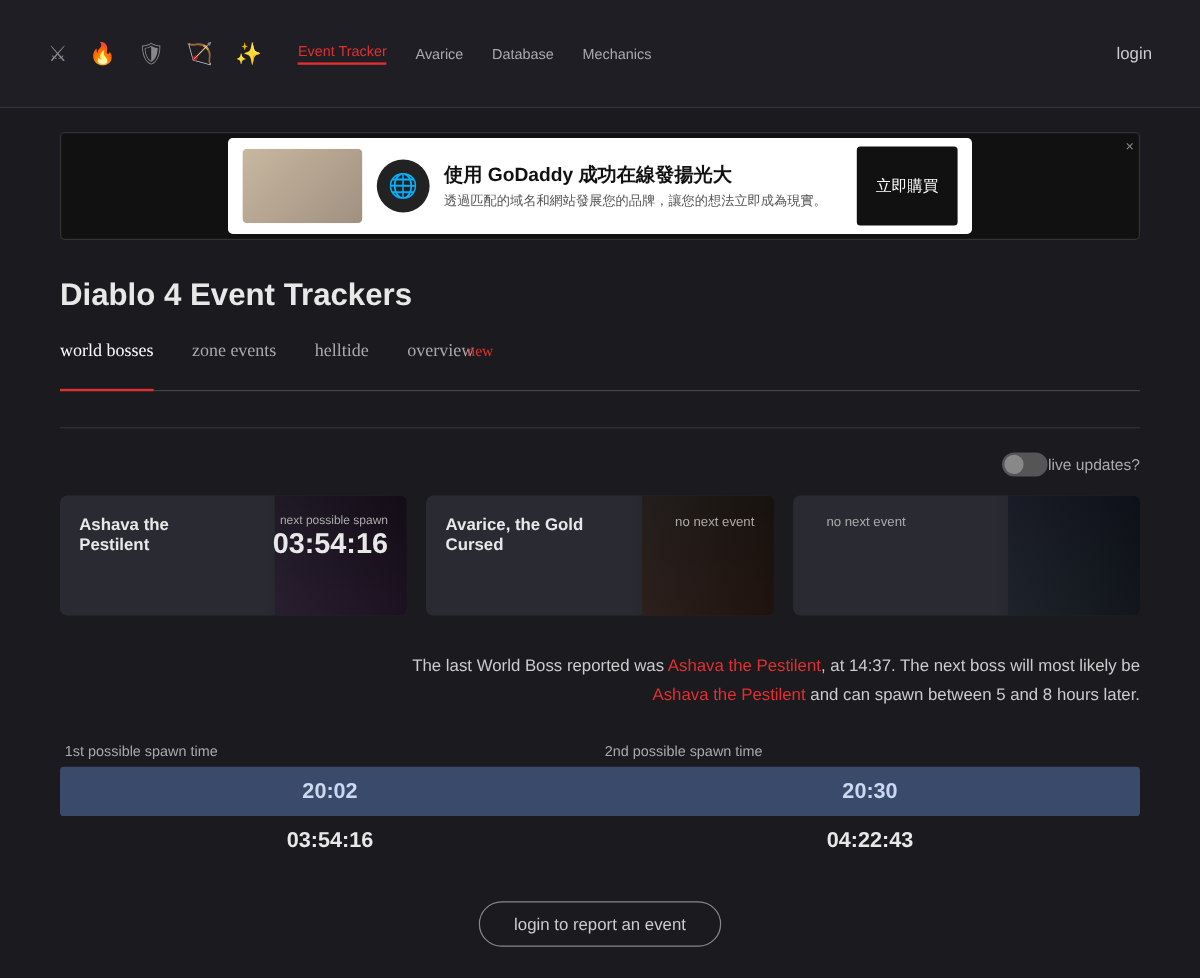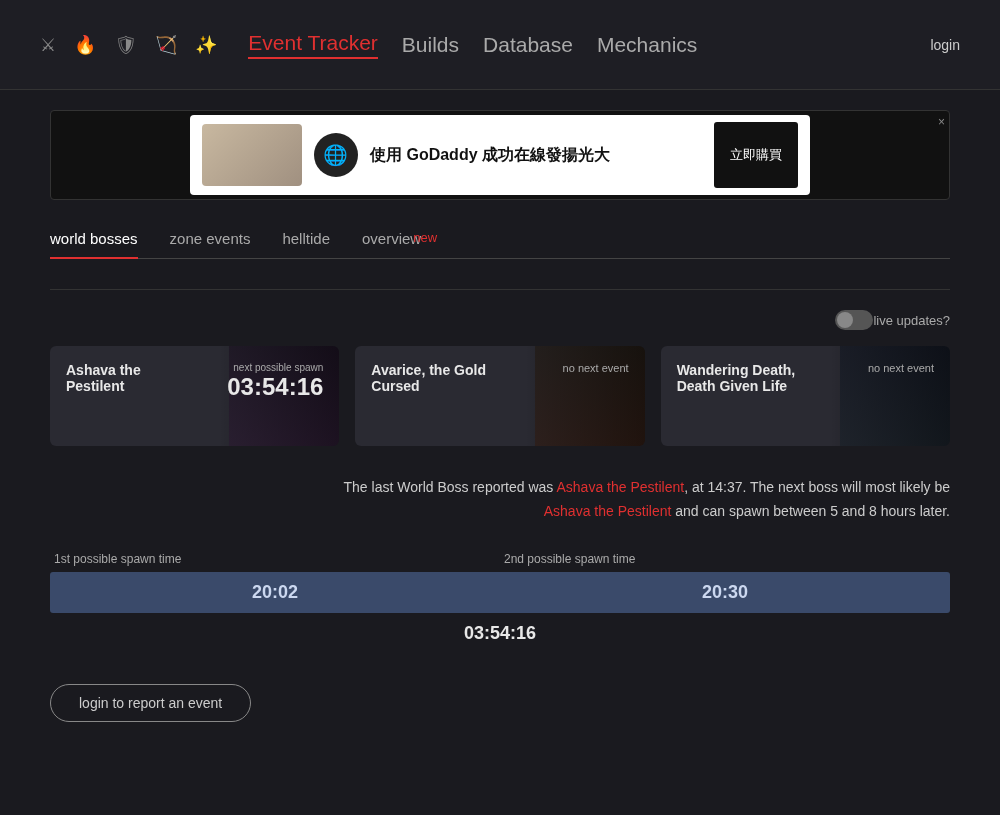--- a/index.html
+++ b/index.html
@@ -37,21 +37,21 @@
       cursor: pointer;
     }
     .nav-links {
       display: flex;
       gap: 24px;
       align-items: center;
     }
     .nav-link {
       color: #aaa;
       text-decoration: none;
-      font-size: 21px;
+      font-size: 12px;
       cursor: pointer;
     }
     .nav-link.active {
       color: #e03030;
       border-bottom: 2px solid #e03030;
       padding-bottom: 2px;
     }
     .nav-login {
       color: #ccc;
       font-size: 14px;
@@ -147,25 +147,26 @@
     }
 
     
     .tabs {
       display: flex;
       gap: 32px;
       border-bottom: 1px solid #444;
       margin-bottom: 30px;
     }
     .tab {
-      padding-bottom: 10px;
+      padding-bottom: 22px;
       font-size: 15px;
       color: #aaa;
       cursor: pointer;
       position: relative;
+      font-family: Liberation Serif, serif;
     }
     .tab.active {
       color: #fff;
       border-bottom: 2px solid #e03030;
       margin-bottom: -1px;
     }
     .tab-badge {
       font-size: 13px;
       color: #e03030;
       position: absolute;
@@ -315,21 +316,21 @@
       text-align: center;
       padding: 10px;
       font-size: 18px;
       font-weight: 600;
       color: #e8e8e8;
     }
 
     
     .report-section {
       display: flex;
-      justify-content: flex-start;
+      justify-content: center;
       margin-top: 20px;
     }
     .report-btn {
       background: transparent;
       border: 1px solid #888;
       color: #ccc;
       padding: 10px 28px;
       border-radius: 20px;
       font-size: 14px;
       cursor: pointer;
@@ -349,47 +350,49 @@
   <div class="nav-left">
     <div class="nav-icons">
       <span class="nav-icon">⚔</span>
       <span class="nav-icon">🔥</span>
       <span class="nav-icon">🛡</span>
       <span class="nav-icon">🏹</span>
       <span class="nav-icon">✨</span>
     </div>
     <nav class="nav-links">
       <a class="nav-link active">Event Tracker</a>
-      <a class="nav-link">Builds</a>
+      <a class="nav-link">Avarice</a>
       <a class="nav-link">Database</a>
       <a class="nav-link">Mechanics</a>
     </nav>
   </div>
   <div>
     <span class="nav-login">login</span>
   </div>
 </div>
 
 <div class="page-content">
 
   <div class="ad-banner">
     <div class="ad-inner">
       <div class="ad-image-placeholder">
         <div style="width:100%;height:100%;background:linear-gradient(135deg,#c8b8a0,#a09080);display:flex;align-items:flex-end;justify-content:center;padding-bottom:4px;">
         </div>
       </div>
       <div class="ad-circle">🌐</div>
       <div class="ad-text-block">
         <div class="ad-title">使用 GoDaddy 成功在線發揚光大</div>
+        <div class="ad-sub">透過匹配的域名和網站發展您的品牌，讓您的想法立即成為現實。</div>
       </div>
       <div class="ad-btn">立即購買</div>
     </div>
     <span class="ad-close">×</span>
   </div>
 
+  <h1 class="page-title">Diablo 4 Event Trackers</h1>
 
   <div class="tabs">
     <div class="tab active">
       <span>world bosses</span>
     </div>
     <div class="tab">
       <span>zone events</span>
     </div>
     <div class="tab">
       <span>helltide</span>
@@ -434,21 +437,20 @@
           <div class="boss-no-event">no next event</div>
         </div>
       </div>
     </div>
 
     <div class="boss-card">
       <div class="boss-card-bg">
         <div class="boss-card-bg-img" style="background: linear-gradient(to bottom, #101520, #182028);"></div>
       </div>
       <div class="boss-top">
-        <div class="boss-name">Wandering Death, Death Given Life</div>
         <div style="text-align:right;z-index:1;">
           <div class="boss-no-event">no next event</div>
         </div>
       </div>
     </div>
 
   </div>
 
   <div class="info-text">The last World Boss reported was <span class="highlight">Ashava the Pestilent</span>, at 14:37. The next boss will most likely be <br><span class="highlight">Ashava the Pestilent</span> and can spawn between 5 and 8 hours later.</div>
 
@@ -466,20 +468,23 @@
         <div class="spawn-time-box" style="border-radius:3px 0 0 3px;">20:02</div>
       </div>
       <div class="spawn-col">
         <div class="spawn-time-box" style="border-radius:0 3px 3px 0;">20:30</div>
       </div>
     </div>
     <div style="display:flex;">
       <div class="spawn-col">
         <div class="spawn-countdown">03:54:16</div>
       </div>
+      <div class="spawn-col">
+        <div class="spawn-countdown">04:22:43</div>
+      </div>
     </div>
   </div>
 
   <div class="report-section">
     <button class="report-btn">login to report an event</button>
   </div>
 
 </div>
 
 </body></html>

